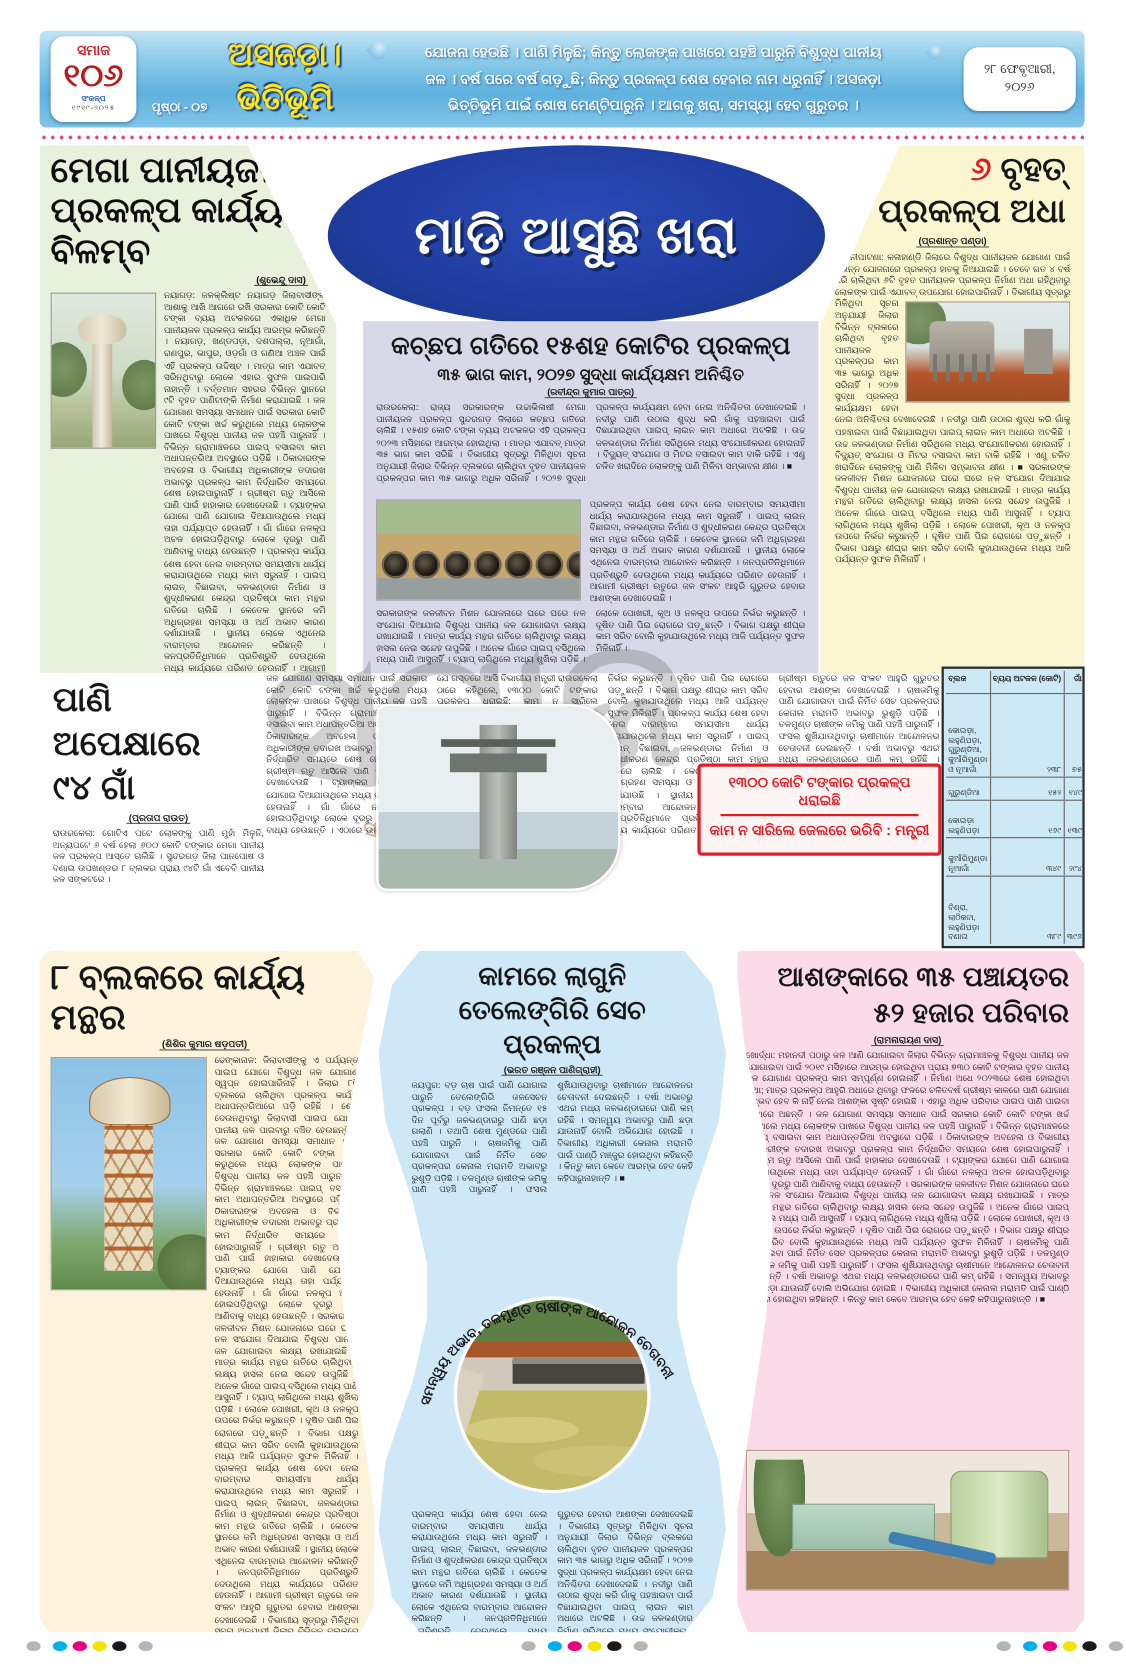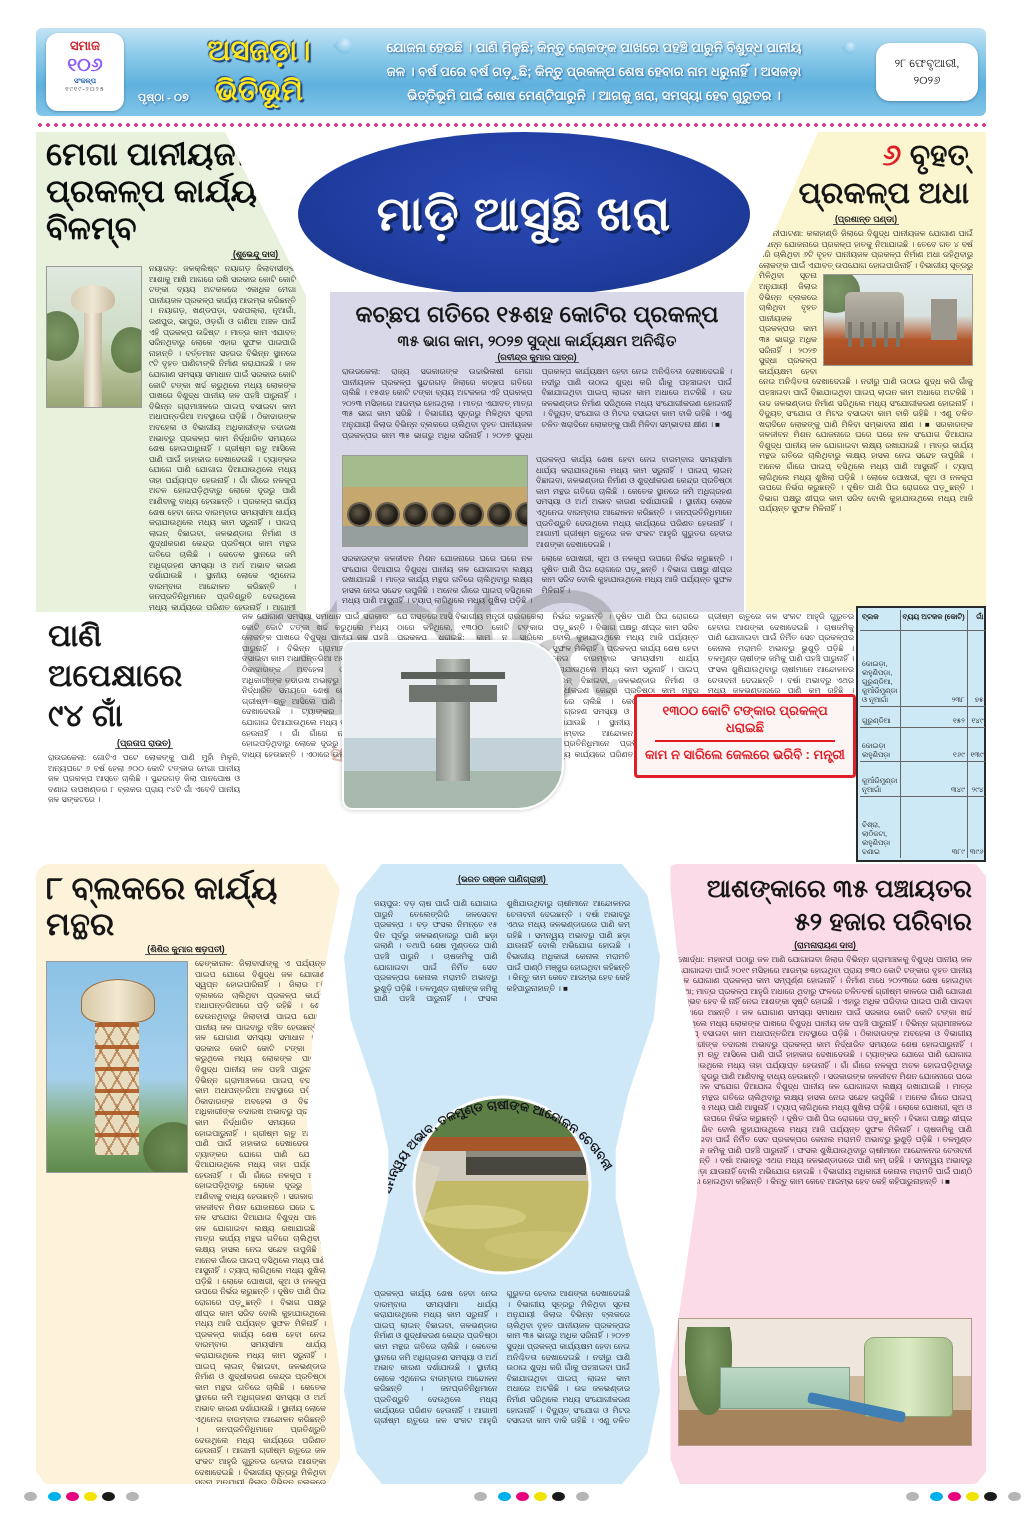--- a/index.html
+++ b/index.html
@@ -7,21 +7,21 @@
         font-family:"Liberation Sans",sans-serif;color:#161616;}
   .abs{position:absolute;}
 
   
   .header{left:36px;top:28px;width:950px;height:88px;border-radius:6px;
     background:linear-gradient(180deg,#c4e4f5 0%,#8fccea 28%,#5fb1de 65%,#82c5e8 100%);}
   .droplet{position:absolute;background:radial-gradient(circle at 40% 30%,#eaf7ff,#7ec2e6 70%);border-radius:50% 50% 50% 0;transform:rotate(45deg);opacity:.7;}
   .logo-box{position:absolute;left:10px;top:5px;width:78px;height:78px;background:#fff;border-radius:12px;
     text-align:center;line-height:1;padding-top:6px;box-sizing:border-box;box-shadow:0 1px 3px rgba(0,40,80,.35);}
   .logo-title{color:#d01f26;font-weight:bold;font-size:13px;}
-  .logo-num{color:#8b5cf6;font-weight:bold;font-size:19px;margin-top:3px;}
+  .logo-num{color:#b91c1c;font-weight:bold;font-size:29px;margin-top:3px;}
   .logo-tag{color:#1a57a8;font-size:7px;margin-top:3px;font-weight:bold;}
   .logo-years{color:#444;font-size:6.5px;margin-top:2px;letter-spacing:1px;}
   .page-label{position:absolute;left:102px;bottom:12px;color:#fff;font-weight:bold;font-size:11px;text-shadow:1px 1px 2px #23629c;}
   .section-title{position:absolute;left:128px;top:2px;width:190px;text-align:center;color:#ffe71c;
     font-weight:bold;font-size:29px;line-height:40px;text-shadow:2px 2px 1px #1c3f7c, -1px -1px 1px #1c3f7c;}
   .intro{position:absolute;left:322px;top:8px;width:472px;text-align:center;color:#ffffff;font-weight:bold;
     font-size:13px;line-height:24px;text-shadow:1px 1px 2px #23629c;}
   .date-box{position:absolute;right:8px;top:15px;width:102px;height:58px;background:#fff;border-radius:14px;
     display:flex;flex-direction:column;justify-content:center;text-align:center;font-size:11.5px;line-height:17px;color:#222;
     box-shadow:0 1px 3px rgba(0,40,80,.35);}
@@ -116,21 +116,21 @@
     background:linear-gradient(90deg,#d8c9a8,#f2e9d2 50%,#c9b894);border:1px solid #a06a3a;}
   .t2-stem{position:absolute;left:34%;top:26%;width:32%;height:66%;
     background:repeating-linear-gradient(0deg,#e8dcbf 0 18px,#b4652f 18px 22px),linear-gradient(90deg,#d9cba6,#efe5ca);}
   .t2-cross{position:absolute;left:34%;top:26%;width:32%;height:66%;
     background:repeating-linear-gradient(60deg,rgba(160,90,40,.55) 0 2px,rgba(0,0,0,0) 2px 14px),
                repeating-linear-gradient(-60deg,rgba(160,90,40,.55) 0 2px,rgba(0,0,0,0) 2px 14px);}
   .art-vase{left:344px;top:864px;width:316px;height:620px;background:#cfe8f7;
     clip-path:polygon(12% 0,88% 0,96% 5%,100% 15%,98% 25%,90% 37%,86% 46%,86% 54%,90% 63%,98% 75%,100% 85%,96% 95%,88% 100%,12% 100%,4% 95%,0 85%,2% 75%,10% 63%,14% 54%,14% 46%,10% 37%,2% 25%,0 15%,4% 5%);
     padding:8px 30px;box-sizing:border-box;}
   .h-vase{font-size:24px;line-height:31px;font-weight:bold;text-align:center;}
-  .vase-cols{height:148px;margin-top:14px;}
+  .vase-cols{height:148px;margin-top:4px;}
   .vase-cols2{height:138px;margin-top:2px;}
   .arc-wrap{display:block;margin:0 auto;}
   .art-pink{left:664px;top:864px;width:322px;height:620px;background:#fadbe7;border-radius:14px;
     clip-path:polygon(2% 0,97% 0,100% 2%,100% 98%,97% 100%,5% 100%,2% 96%,2% 82%,6% 68%,10% 54%,12% 41%,10% 28%,4% 14%,2% 4%);
     padding:8px 14px;box-sizing:border-box;}
   .h-pink{font-size:25px;line-height:33px;font-weight:bold;text-align:right;}
   .plant-photo{width:100%;height:128px;margin-top:5px;border:1px solid #b59a8a;box-sizing:border-box;position:relative;overflow:hidden;
     background:linear-gradient(180deg,#efe7de 0 45%,#cbb89a 45% 72%,#a5835c 72% 100%);}
   .plant-tank{position:absolute;right:6%;top:14%;width:30%;height:62%;border-radius:10px 10px 4px 4px;
     background:linear-gradient(90deg,#b9cf9e,#dcebc4 50%,#a8bf8e);border:1px solid #8aa070;}
@@ -334,20 +334,24 @@
     <div class="bodytext">
       <span>ଢେଙ୍କାନାଳ: ଜିଲାବାସୀଙ୍କୁ ଏ ପର୍ଯ୍ୟନ୍ତ ପାଇପ ଯୋଗେ ବିଶୁଦ୍ଧ ଜଳ ଯୋଗାଣ ସ୍ୱପ୍ନ ହୋଇପାରିନାହିଁ । ଜିଲାର ୮ଟି ବ୍ଲକରେ ଚାଲିଥିବା ପ୍ରକଳ୍ପ କାର୍ଯ୍ୟ ଅଧାପନ୍ତରିଆରେ ପଡ଼ି ରହିଛି । ଶେଷ ଦେଉନଥିବାରୁ ଜିଲାବାସୀ ପାଇପ ଯୋଗେ ପାନୀୟ ଜଳ ପାଇବାରୁ ବଞ୍ଚିତ ହେଉଛନ୍ତି ।</span>
       <span>ଜଳ ଯୋଗାଣ ସମସ୍ୟା ସମାଧାନ ପାଇଁ ସରକାର କୋଟି କୋଟି ଟଙ୍କା ଖର୍ଚ୍ଚ କରୁଥିଲେ ମଧ୍ୟ ଲୋକଙ୍କ ପାଖରେ ବିଶୁଦ୍ଧ ପାନୀୟ ଜଳ ପହଞ୍ଚି ପାରୁନାହିଁ । ବିଭିନ୍ନ ଗ୍ରାମାଞ୍ଚଳରେ ପାଇପ୍ ବସାଇବା କାମ ଅଧାପନ୍ତରିଆ ଅବସ୍ଥାରେ ପଡ଼ିଛି । ଠିକାଦାରଙ୍କ ଅବହେଳା ଓ ବିଭାଗୀୟ ଅଧିକାରୀଙ୍କ ତଦାରଖ ଅଭାବରୁ ପ୍ରକଳ୍ପ କାମ ନିର୍ଦ୍ଧାରିତ ସମୟରେ ଶେଷ ହୋଇପାରୁନାହିଁ । ଗ୍ରୀଷ୍ମ ଋତୁ ଆସିଲେ ପାଣି ପାଇଁ ହାହାକାର ଦେଖାଦେଉଛି । ଟ୍ୟାଙ୍କର ଯୋଗେ ପାଣି ଯୋଗାଇ ଦିଆଯାଉଥିଲେ ମଧ୍ୟ ତାହା ପର୍ଯ୍ୟାପ୍ତ ହେଉନାହିଁ । ଗାଁ ଗାଁରେ ନଳକୂପ ଅଚଳ ହୋଇପଡ଼ିଥିବାରୁ ଲୋକେ ଦୂରରୁ ପାଣି ଆଣିବାକୁ ବାଧ୍ୟ ହେଉଛନ୍ତି ।</span>
       <span>ସରକାରଙ୍କ ଜଳଜୀବନ ମିଶନ ଯୋଜନାରେ ଘରେ ଘରେ ନଳ ସଂଯୋଗ ଦିଆଯାଇ ବିଶୁଦ୍ଧ ପାନୀୟ ଜଳ ଯୋଗାଇବା ଲକ୍ଷ୍ୟ ରଖାଯାଇଛି । ମାତ୍ର କାର୍ଯ୍ୟ ମନ୍ଥର ଗତିରେ ଚାଲିଥିବାରୁ ଲକ୍ଷ୍ୟ ହାସଲ ନେଇ ସନ୍ଦେହ ଉପୁଜିଛି । ଅନେକ ଗାଁରେ ପାଇପ୍ ବସିଥିଲେ ମଧ୍ୟ ପାଣି ଆସୁନାହିଁ । ଟ୍ୟାପ୍ ଲାଗିଥିଲେ ମଧ୍ୟ ଶୁଖିଲା ପଡ଼ିଛି । ଲୋକେ ପୋଖରୀ, କୂଅ ଓ ନଳକୂପ ଉପରେ ନିର୍ଭର କରୁଛନ୍ତି । ଦୂଷିତ ପାଣି ପିଇ ରୋଗରେ ପଡ଼ୁଛନ୍ତି । ବିଭାଗ ପକ୍ଷରୁ ଶୀଘ୍ର କାମ ସରିବ ବୋଲି କୁହାଯାଉଥିଲେ ମଧ୍ୟ ଆଜି ପର୍ଯ୍ୟନ୍ତ ସୁଫଳ ମିଳିନାହିଁ ।</span>
       <span>ପ୍ରକଳ୍ପ କାର୍ଯ୍ୟ ଶେଷ ହେବା ନେଇ ବାରମ୍ବାର ସମୟସୀମା ଧାର୍ଯ୍ୟ କରାଯାଉଥିଲେ ମଧ୍ୟ କାମ ସରୁନାହିଁ । ପାଇପ୍ ଲାଇନ୍ ବିଛାଇବା, ଜଳଭଣ୍ଡାର ନିର୍ମାଣ ଓ ଶୁଦ୍ଧୀକରଣ କେନ୍ଦ୍ର ପ୍ରତିଷ୍ଠା କାମ ମନ୍ଥର ଗତିରେ ଚାଲିଛି । କେତେକ ସ୍ଥାନରେ ଜମି ଅଧିଗ୍ରହଣ ସମସ୍ୟା ଓ ଅର୍ଥ ଅଭାବ କାରଣ ଦର୍ଶାଯାଉଛି । ସ୍ଥାନୀୟ ଲୋକେ ଏଥିନେଇ ବାରମ୍ବାର ଆନ୍ଦୋଳନ କରିଛନ୍ତି । ଜନପ୍ରତିନିଧିମାନେ ପ୍ରତିଶ୍ରୁତି ଦେଉଥିଲେ ମଧ୍ୟ କାର୍ଯ୍ୟରେ ପରିଣତ ହେଉନାହିଁ । ଆଗାମୀ ଗ୍ରୀଷ୍ମ ଋତୁରେ ଜଳ ସଂକଟ ଆହୁରି ଗୁରୁତର ହେବାର ଆଶଙ୍କା ଦେଖାଦେଇଛି ।</span>
       <span>ବିଭାଗୀୟ ସୂତ୍ରରୁ ମିଳିଥିବା ସୂଚନା ଅନୁଯାୟୀ ଜିଲାର ବିଭିନ୍ନ ବ୍ଲକରେ ଚାଲିଥିବା ବୃହତ ପାନୀୟଜଳ ପ୍ରକଳ୍ପର କାମ ୩୫ ଭାଗରୁ ଅଧିକ ସରିନାହିଁ । ୨୦୨୭ ସୁଦ୍ଧା ପ୍ରକଳ୍ପ କାର୍ଯ୍ୟକ୍ଷମ ହେବା ନେଇ ଅନିଶ୍ଚିତତା ଦେଖାଦେଇଛି । ନଦୀରୁ ପାଣି ଉଠାଇ ଶୁଦ୍ଧ କରି ଗାଁକୁ ପହଞ୍ଚାଇବା ପାଇଁ ବିଛାଯାଇଥିବା ପାଇପ୍ ଲାଇନ କାମ ଅଧାରେ ଅଟକିଛି । ଉଚ୍ଚ ଜଳଭଣ୍ଡାର ନିର୍ମାଣ ସରିଥିଲେ ମଧ୍ୟ ସଂଯୋଗୀକରଣ ହୋଇନାହିଁ । ବିଦ୍ୟୁତ୍ ସଂଯୋଗ ଓ ମିଟର ବସାଇବା କାମ ବାକି ରହିଛି । ଏଣୁ ଚଳିତ ଖରାଦିନେ ଲୋକଙ୍କୁ ପାଣି ମିଳିବା ସମ୍ଭାବନା କ୍ଷୀଣ । ■</span>
     </div>
   </div>
 
   <div class="abs art-vase">
+    <div class="h-vase">
+      <div>କାମରେ ଲାଗୁନି</div>
+      <div>ତେଲେଙ୍ଗିରି ସେଚ ପ୍ରକଳ୍ପ</div>
+    </div>
     <div class="byline"><span>(ଭରତ ରଞ୍ଜନ ପାଣିଗ୍ରାହୀ)</span></div>
     <div class="bodytext cols2 vase-cols">
       <span>ଜୟପୁର: ବଡ଼ ଚାଷ ପାଇଁ ପାଣି ଯୋଗାଇ ପାରୁନି ତେଲେଙ୍ଗିରି ଜଳସେଚନ ପ୍ରକଳ୍ପ । ବଡ଼ ଫସଲ ନିମନ୍ତେ ୧୫ ଦିନ ପୂର୍ବରୁ ଜଳଭଣ୍ଡାରରୁ ପାଣି ଛଡ଼ା ଗଲାଣି । ତଥାପି ଶେଷ ମୁଣ୍ଡରେ ପାଣି ପହଞ୍ଚି ପାରୁନି ।</span>
       <span>ଚାଷଜମିକୁ ପାଣି ଯୋଗାଇବା ପାଇଁ ନିର୍ମିତ ସେଚ ପ୍ରକଳ୍ପର କେନାଲ ମରାମତି ଅଭାବରୁ ଭୁଶୁଡ଼ି ପଡ଼ିଛି । ତଳମୁଣ୍ଡ ଚାଷୀଙ୍କ ଜମିକୁ ପାଣି ପହଞ୍ଚି ପାରୁନାହିଁ । ଫସଲ ଶୁଖିଯାଉଥିବାରୁ ଚାଷୀମାନେ ଆନ୍ଦୋଳନର ଚେତାବନୀ ଦେଇଛନ୍ତି । ବର୍ଷା ଅଭାବରୁ ଏଥର ମଧ୍ୟ ଜଳଭଣ୍ଡାରରେ ପାଣି କମ୍ ରହିଛି । ସମନ୍ୱୟ ଅଭାବରୁ ପାଣି ଛଡ଼ା ଯାଉନାହିଁ ବୋଲି ଅଭିଯୋଗ ହୋଇଛି । ବିଭାଗୀୟ ଅଧିକାରୀ କେନାଲ ମରାମତି ପାଇଁ ପାଣ୍ଠି ମଞ୍ଜୁର ହୋଇଥିବା କହିଛନ୍ତି । କିନ୍ତୁ କାମ କେବେ ଆରମ୍ଭ ହେବ କେହି କହିପାରୁନାହାନ୍ତି । ■</span>
     </div>
     <svg class="arc-wrap" width="256" height="240" viewBox="0 0 256 240">
       <defs>
         <clipPath id="circleClip">
             <circle cx="128" cy="138" r="88"></circle>
           </clipPath>

